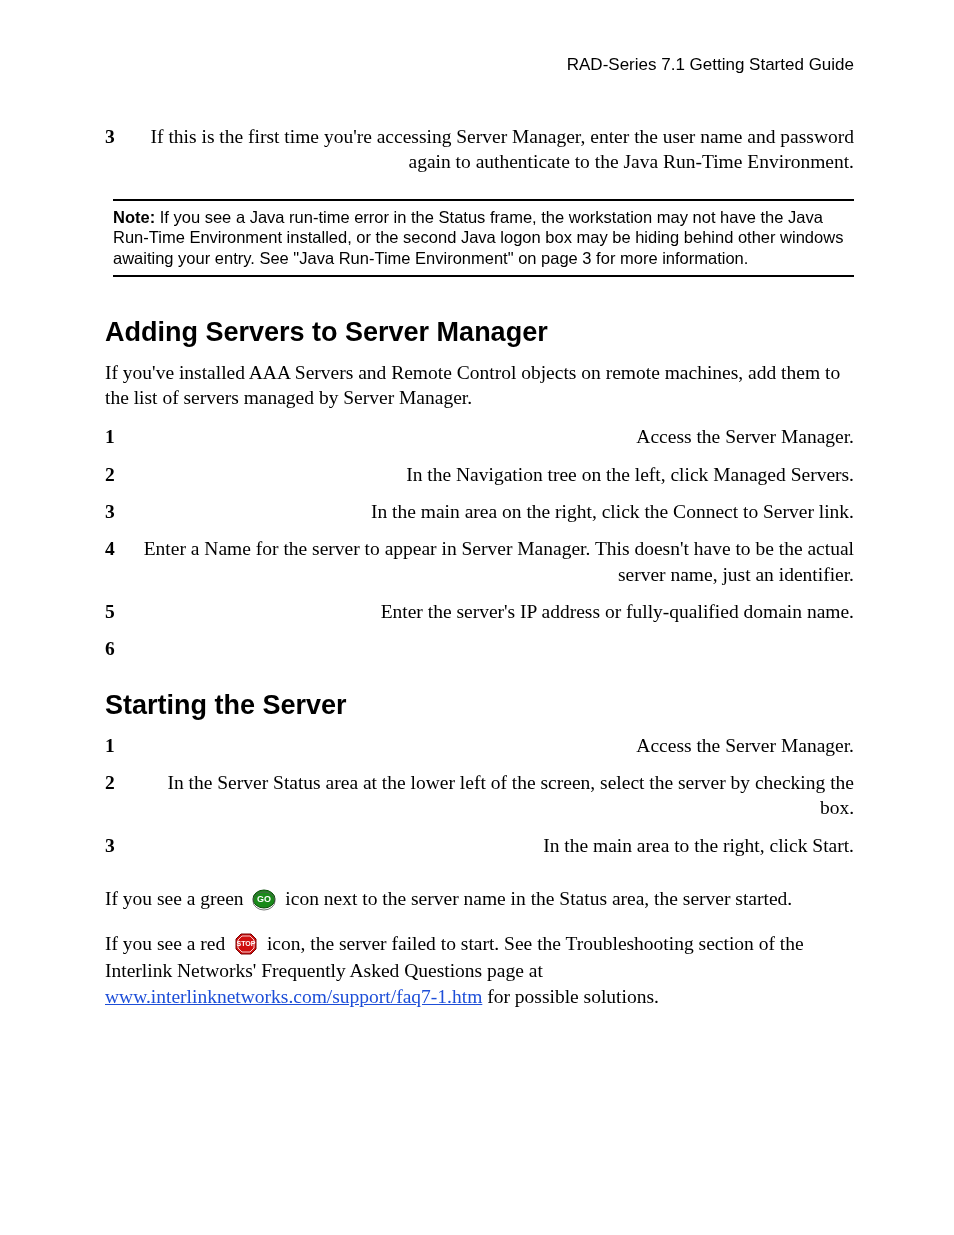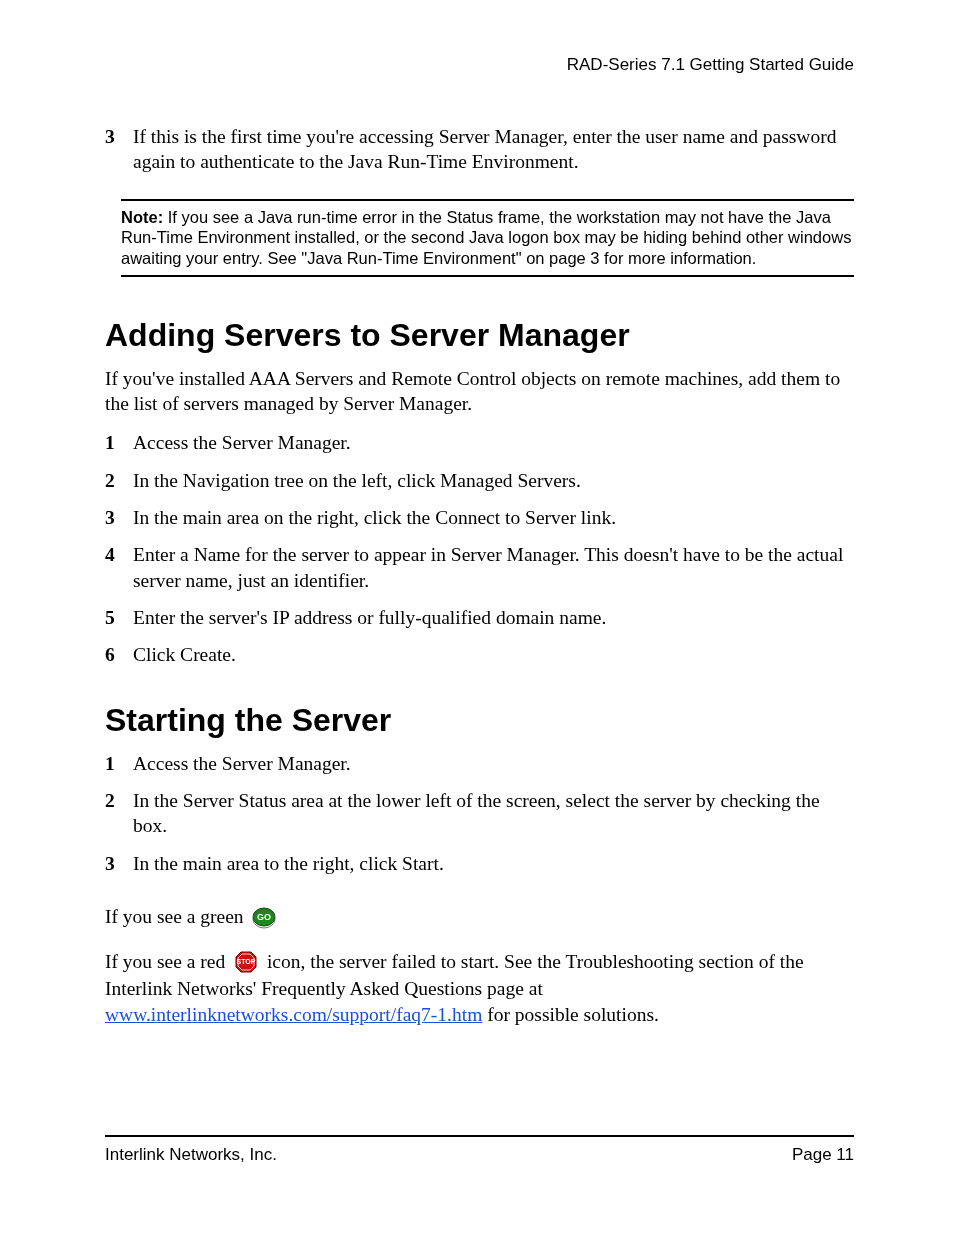--- a/index.html
+++ b/index.html
@@ -28,36 +28,37 @@
     font-size: 19.5px;
     line-height: 1.3;
   }
   .step-num {
     width: 28px;
     flex: 0 0 28px;
     font-weight: bold;
   }
   .step-body {
     flex: 1;
+    text-align: right;
   }
   .step-body p { margin: 0 0 6px 0; }
   .note-box {
     border-top: 2px solid #000;
     border-bottom: 2px solid #000;
     font-family: Arial, Helvetica, sans-serif;
     font-size: 16.5px;
     line-height: 1.25;
     padding: 6px 0;
-    margin: 18px 0 40px 16px;
+    margin: 18px 0 40px 8px;
   }
   .note-label { font-weight: bold; }
   h2.section {
     font-family: Arial, Helvetica, sans-serif;
     font-weight: bold;
-    font-size: 32px;
+    font-size: 27px;
     margin: 0 0 12px 0;
   }
   p.intro {
     font-size: 19.5px;
     margin: 0 0 14px 0;
     line-height: 1.3;
   }
   .steps { margin-bottom: 28px; }
   .steps .step { margin-bottom: 12px; }
   .inline-para {
@@ -132,21 +133,20 @@
       <div class="step-num">4</div>
       <div class="step-body">Enter a Name for the server to appear in Server Manager. This doesn't have to be the actual server name, just an identifier.</div>
     </div>
     <div class="step">
       <div class="step-num">5</div>
       <div class="step-body">Enter the server's IP address or fully-qualified domain name.</div>
     </div>
     <div class="step">
       <div class="step-num">6</div>
       <div class="step-body">
-        <p>Click Create.</p>
       </div>
     </div>
   </div>
 
   <h2 class="section">Starting the Server</h2>
 
   <div class="steps">
     <div class="step">
       <div class="step-num">1</div>
       <div class="step-body">Access the Server Manager.</div>
@@ -163,34 +163,31 @@
 
   <p class="inline-para">
     <span>If you see a green </span>
     <span class="go-icon">
       <svg width="24" height="22" viewBox="0 0 24 22">
         <ellipse cx="12" cy="10" rx="11" ry="9" fill="#1a8a1a" stroke="#0a4a0a" stroke-width="1"></ellipse>
         <ellipse cx="12" cy="12" rx="11" ry="9" fill="none" stroke="#555" stroke-width="0.8"></ellipse>
         <text x="12" y="13" text-anchor="middle" font-family="Arial" font-size="9" font-weight="bold" fill="#fff">GO</text>
       </svg>
     </span>
+    <span> icon next to the server name in the Status area, the server started.</span>
   </p>
 
   <p class="inline-para">
     <span>If you see a red </span>
     <span class="stop-icon">
       <svg width="24" height="24" viewBox="0 0 24 24">
         <polygon points="7,2 17,2 22,7 22,17 17,22 7,22 2,17 2,7" fill="#d01010" stroke="#700" stroke-width="1"></polygon>
         <polygon points="8,4 16,4 20,8 20,16 16,20 8,20 4,16 4,8" fill="none" stroke="#fff" stroke-width="0.8"></polygon>
         <text x="12" y="14" text-anchor="middle" font-family="Arial" font-size="7" font-weight="bold" fill="#fff">STOP</text>
       </svg>
     </span>
     <span> icon, the server failed to start. See the Troubleshooting section of the Interlink Networks' Frequently Asked Questions page at </span>
     <a class="link" href="#">www.interlinknetworks.com/support/faq7-1.htm</a>
     <span> for possible solutions.</span>
   </p>
 
-  <div class="footer">
-    <span>Interlink Networks, Inc.</span>
-    <span>Page 11</span>
-  </div>
 
 </div>
 
 </body></html>

